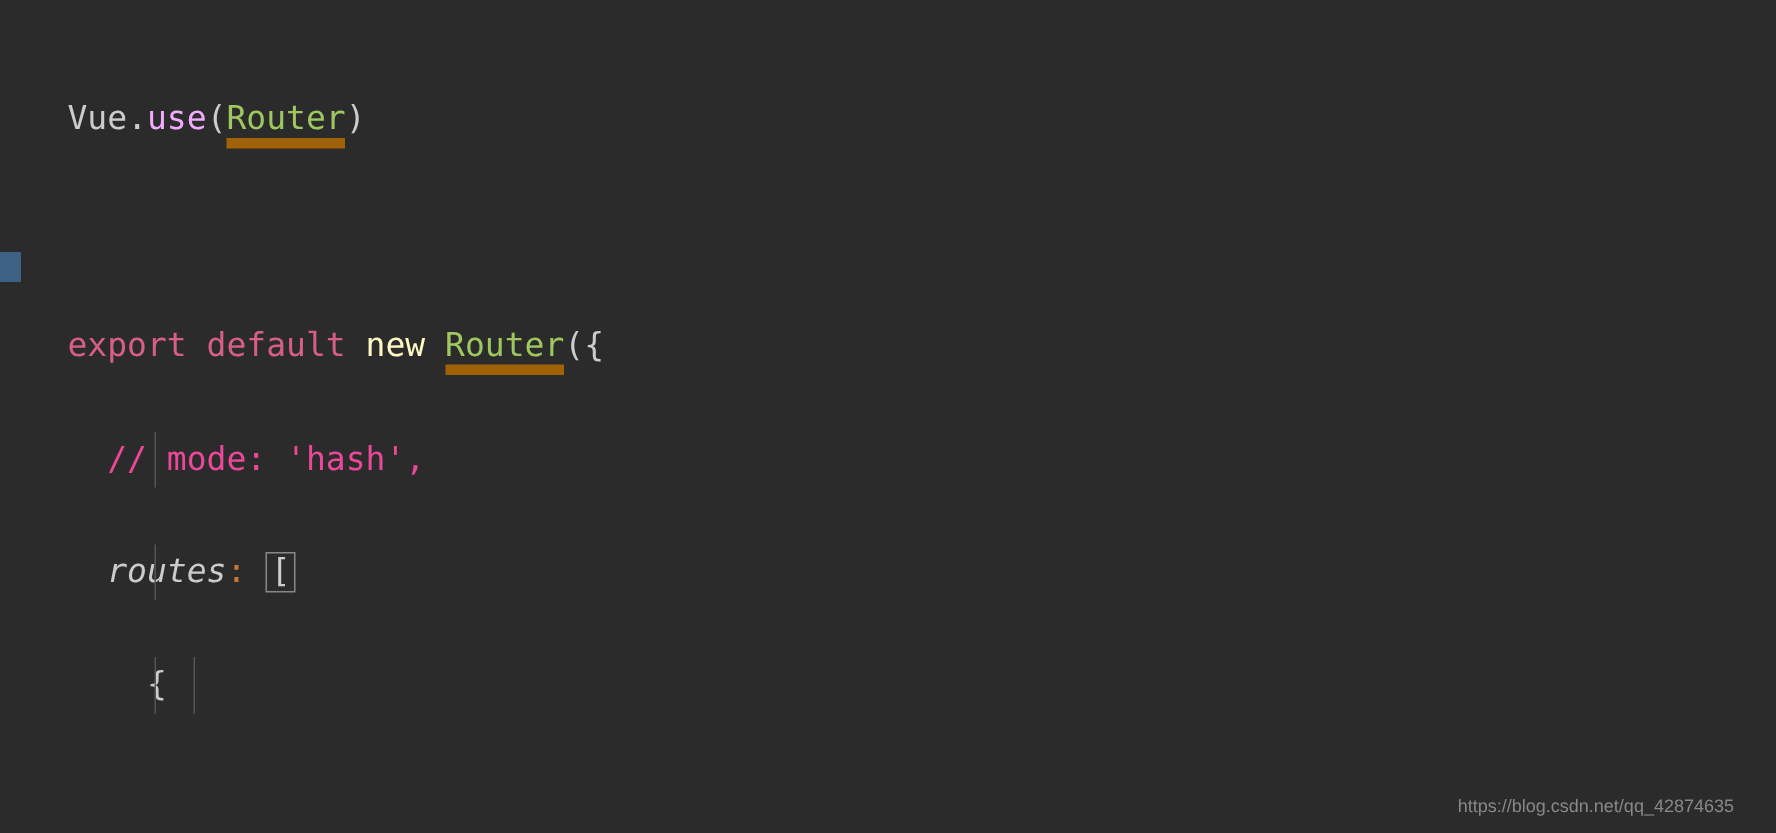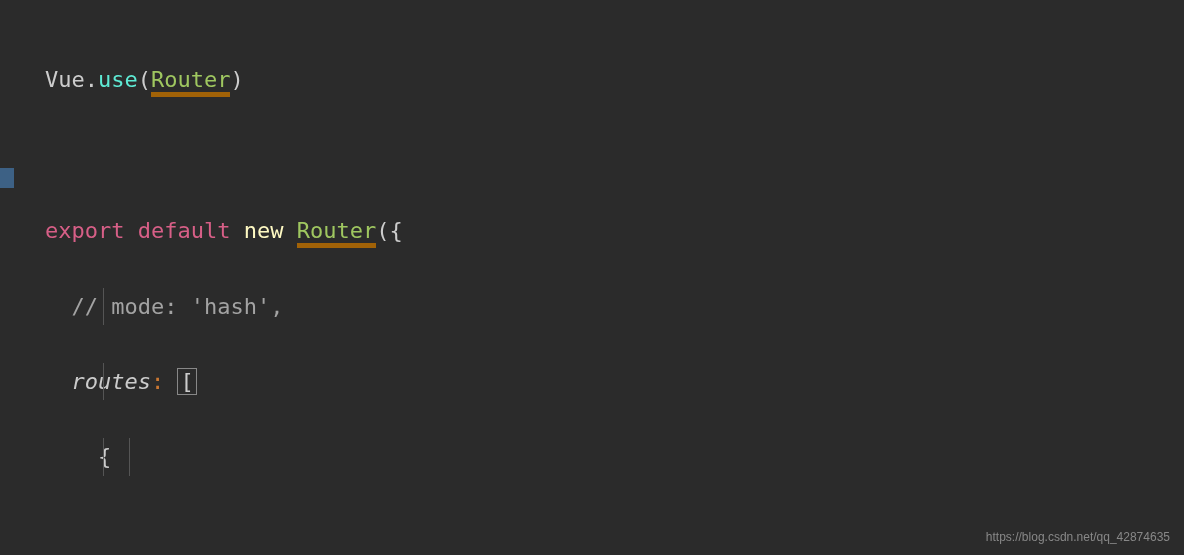--- a/index.html
+++ b/index.html
@@ -23,27 +23,27 @@
       padding: 24px 0 0 45px;
       white-space: pre;
     }
     .line {
       position: relative;
       min-height: 38px;
     }
     .default { color: #cccccc; margin-top: 12px; }
     .keyword-pink { color: #d75f87; margin-top: 32px; }
     .keyword-orange { color: #fef9c3; }
-    .method { color: #5eead4; }
+    .method { color: #f0abfc; }
     .method-underline { 
       color: #9fc760; 
-      border-bottom: 5px solid #a16207;
+      border-bottom: 7px solid #a16207;
     }
     .paren { color: #cccccc; }
-    .comment { color: #a3a3a3; }
+    .comment { color: #ec4899; }
     .prop { color: #cbcbcb; font-style: italic; }
     .string { color: #cbcbcb; }
     .colon { color: #cc7832; }
     .brace { color: #cccccc; }
     .indent-guide {
       border-left: 1px solid #555555;
       display: inline-block;
       width: 0;
       height: 1.7em;
       vertical-align: top;
@@ -57,21 +57,21 @@
       position: absolute;
       left: 0;
       top: 168px;
       width: 14px;
       height: 20px;
       background: #3d6185;
     }
     .watermark {
       position: absolute;
       bottom: 8px;
-      right: 14px;
+      right: 28px;
       color: #888;
       font-size: 12px;
       font-family: Arial, sans-serif;
     }
   </style>
 </head>
 <body>
 
 <div class="gutter-mark"></div>
 

